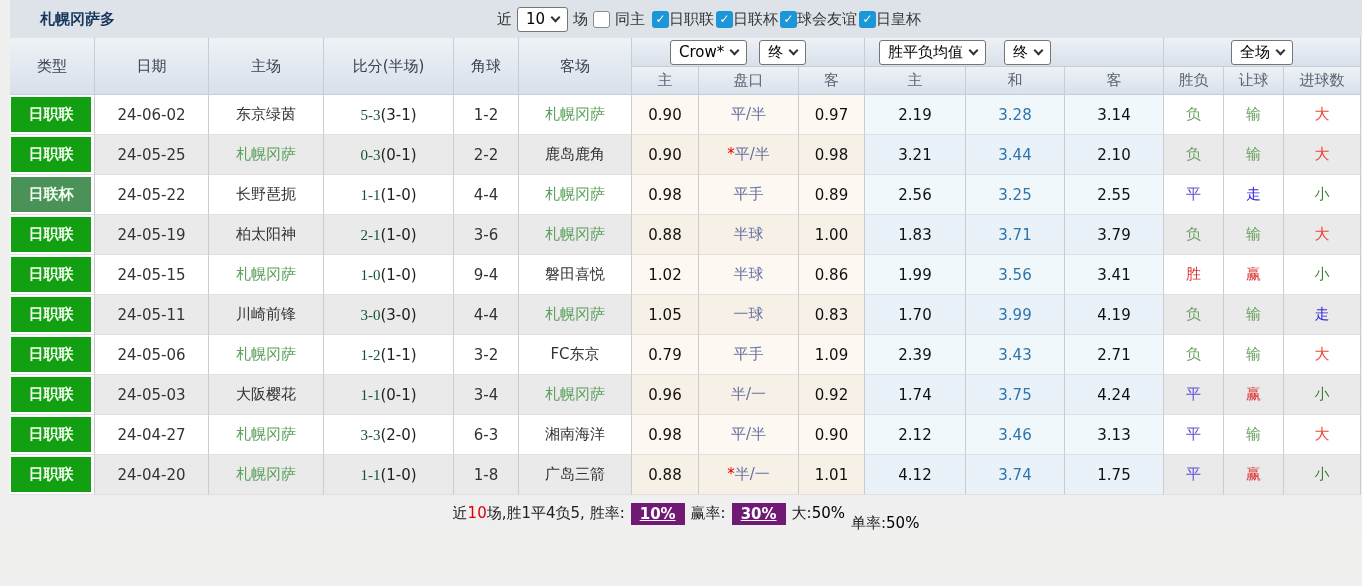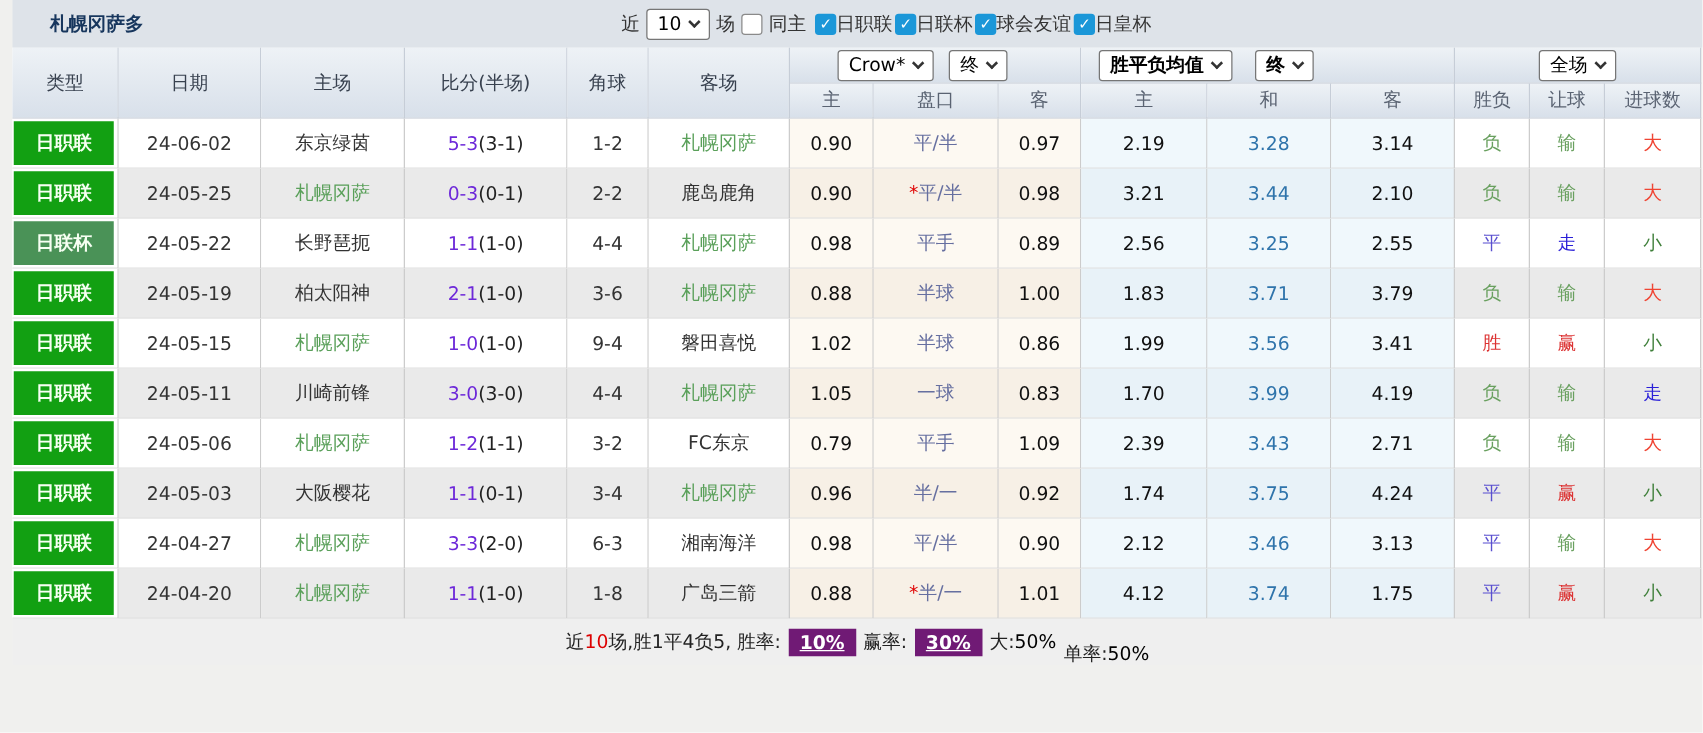--- a/index.html
+++ b/index.html
@@ -57,21 +57,21 @@
   thead th {
     background:linear-gradient(#EEF2F6,#D8E0EA);
     border-right:1px solid #C6CDD7; border-bottom:1px solid #C6CDD7;
     font-weight:normal; color:#38414f; font-size:15px; padding:0;
   }
   thead tr.grow th { height:29px; }
   thead tr.srow th { height:28px; color:#5a6372; }
   th.grp { text-align:center; }
   .grp-inner { display:flex; align-items:center; }
   .pad38 { padding-left:38px; gap:12px; }
-  .pad14 { padding-left:14px; gap:18px;font-weight:bold; }
+  .pad14 { padding-left:14px; gap:18px; }
   .grp-center { justify-content:center; }
 
   tbody td {
     height:40px; text-align:center; padding:0;
     border-right:1px solid #CCCCCC; border-bottom:1px solid #E0E0E0;
     font-size:15px; color:#333; overflow:hidden; white-space:nowrap;
   }
   td.typecell { border-right:1px solid #CCCCCC; background:#fff; }
   .typebox {
     margin:2px 3px 2px 1px; height:35px; line-height:35px;
@@ -81,21 +81,21 @@
   .typebox.cup    { background:#4A9257; }
 
   .row-odd  .c-plain { background:#FFFFFF; }
   .row-even .c-plain { background:#EAEAEA; }
   .row-odd  .c-cream { background:#FDF9F2; }
   .row-even .c-cream { background:#F7F0E6; }
   .row-odd  .c-blue  { background:#F0F8FC; }
   .row-even .c-blue  { background:#E8F2F8; }
 
   .hl { color:#5AA05A; }
-  .ft { color:#6d28d9; }
+  .ft { color:#14532d;font-family:Liberation Serif, serif; }
   .ht { color:#222; }
   .odds { color:#101010; }
   .handi { color:#666FA0; }
   .star { color:#E00000; }
   .avgdraw { color:#2F74AB; }
   .t-win { color:#DC3232; }
   .t-draw { color:#5A50D0; }
   .t-loss { color:#69A05F; }
   .t-go { color:#2A1FD8; }
   .t-big { color:#EF4433; }

